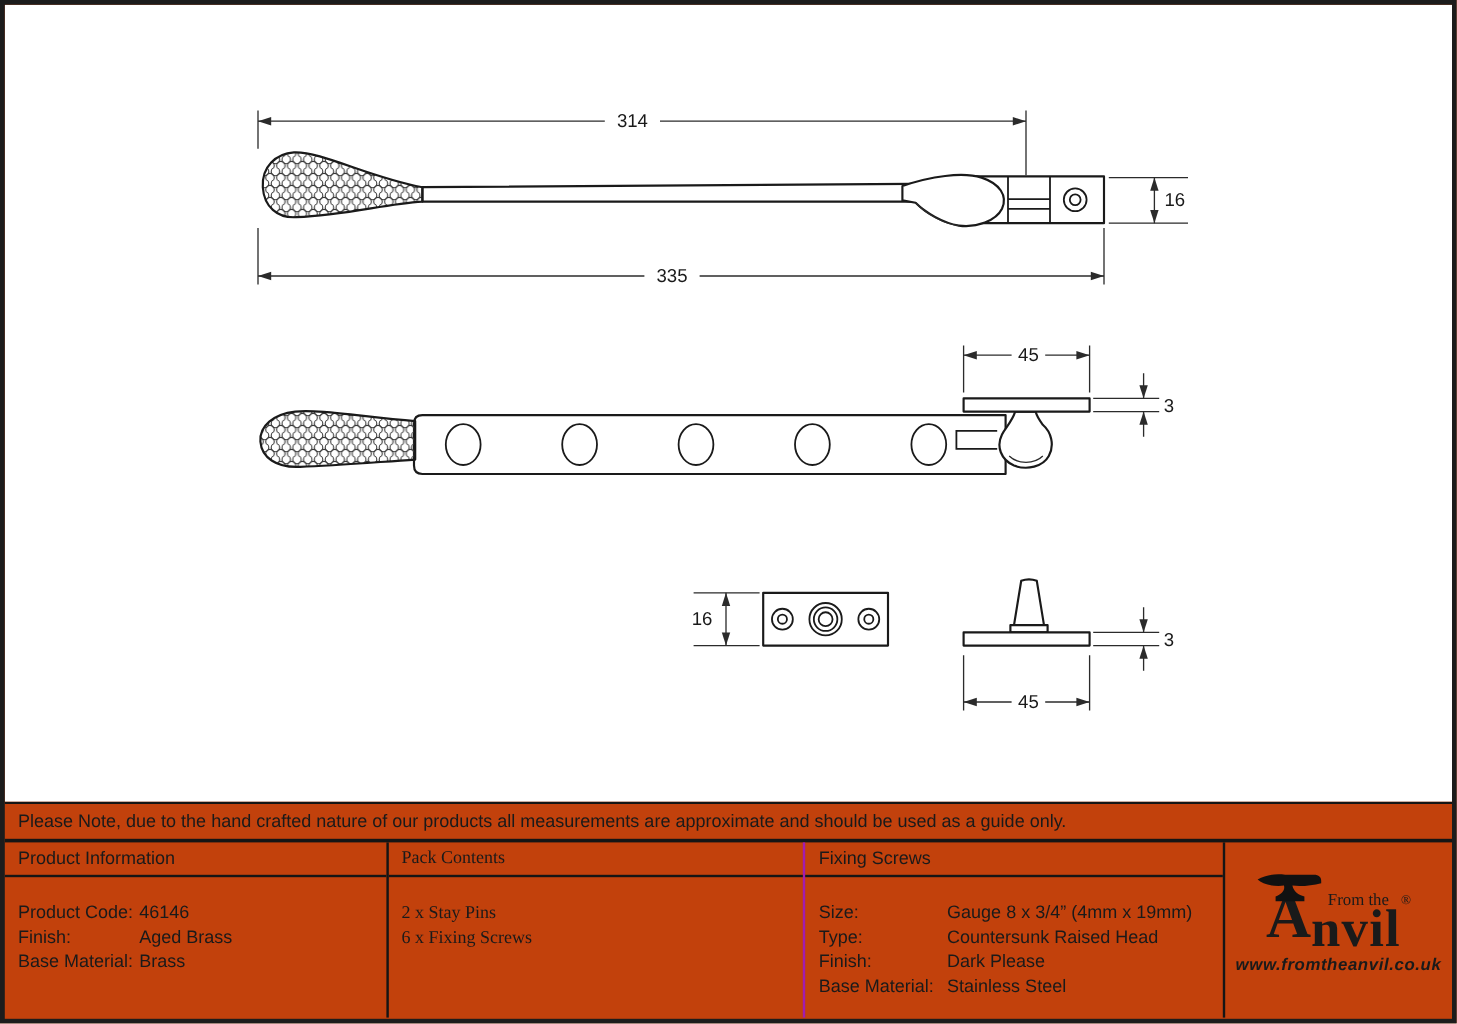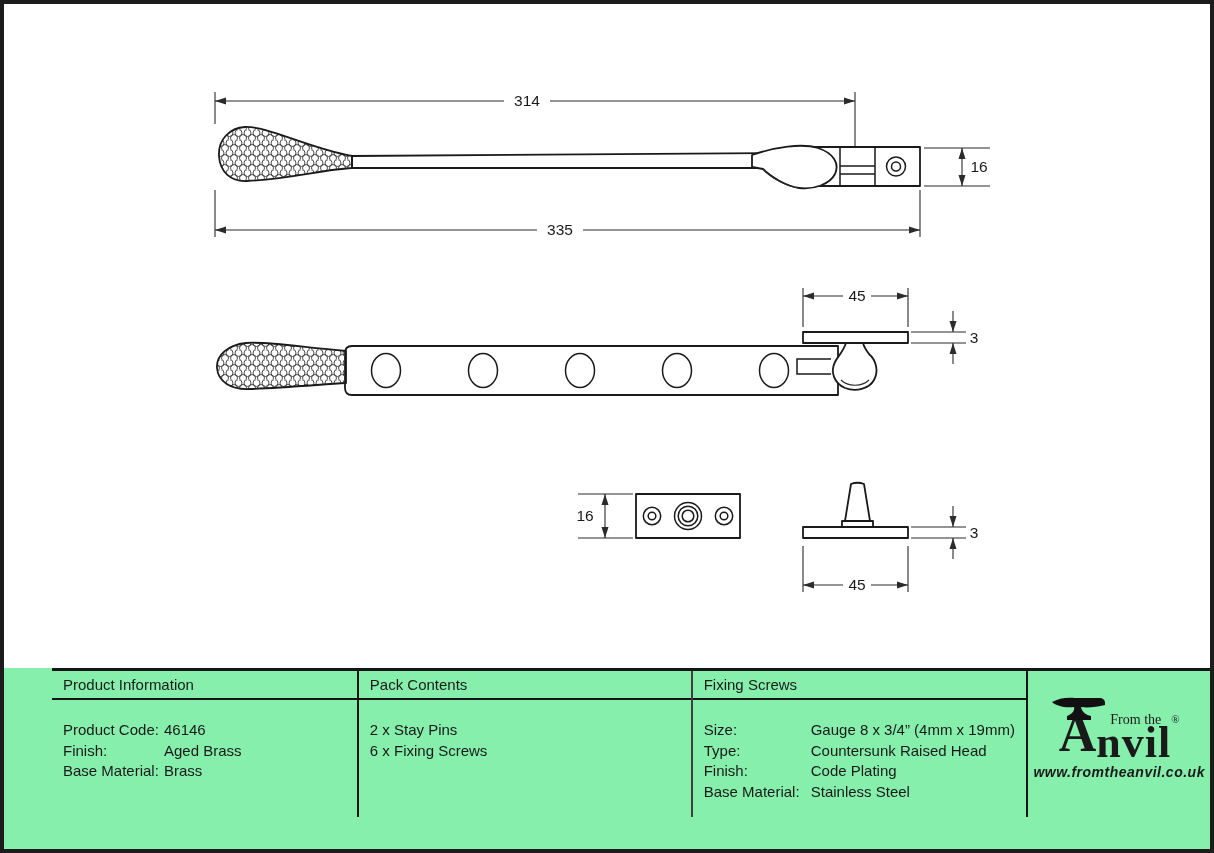--- a/index.html
+++ b/index.html
@@ -1,45 +1,44 @@
 <!DOCTYPE html>
 <html><head>
 <meta charset="utf-8">
 <style>
   * { margin:0; padding:0; box-sizing:border-box; }
   html,body { background:#e8e8e8; }
   .sheet {
     position:relative;
     width:1214px; height:853px;
-    background:#86efac;
+    background:#c2410c;
     border:4px solid #1c1c1c;
     font-family:"Liberation Sans", sans-serif;
     color:#1a1a1a;
     overflow:hidden;
   }
   .drawing-area { position:relative; width:1206px; height:664px; background:#fff; }
   .drawing-area svg { display:block; }
 
   .note-box {
     height:31px;
     border-top:2px solid #151515;
     display:flex; align-items:center;
     padding-left:11px;
     font-size:15px;
   }
 
   .spec-table {
     display:flex;
     border-top:3px solid #151515;
     height:149px;
-    margin-left:48px;
   }
   .col { height:100%; }
   .col-1 { width:351px; border-right:2px solid #151515; }
-  .col-2 { width:382px; border-right:2px solid #404040; }
+  .col-2 { width:382px; border-right:2px solid #a21caf;font-family:Liberation Serif, serif; }
   .col-3 { width:384px; border-right:2px solid #151515; }
   .col-4 { width:208px; display:flex; align-items:center; justify-content:center; }
   .col-header {
     height:29px;
     border-bottom:2px solid #151515;
     display:flex; align-items:center;
     padding-left:11px;
     font-size:15px;
   }
   .col-body { padding:20px 6px 0 11px; font-size:15px; line-height:20.5px; }
@@ -203,20 +202,23 @@
           <path class="dim" d="M 803,585 H 908"></path>
           <polygon class="ah" points="803,585 814,581.5 814,588.5"></polygon>
           <polygon class="ah" points="908,585 897,581.5 897,588.5"></polygon>
           <rect class="gap" x="843" y="576" width="28" height="17"></rect>
           <text class="dimtxt" x="857" y="590">45</text>
         </g>
       </g>
     </svg>
   </div>
 
+  <div class="note-box">
+    <span>Please Note, due to the hand crafted nature of our products all measurements are approximate and should be used as a guide only.</span>
+  </div>
 
   <div class="spec-table">
 
     <div class="col col-1">
       <div class="col-header">Product Information</div>
       <div class="col-body">
         <div class="kv">
           <span class="kv-label">Product Code:</span>
           <span class="kv-value">46146</span>
         </div>
@@ -245,21 +247,21 @@
         <div class="kv">
           <span class="kv-label">Size:</span>
           <span class="kv-value">Gauge 8 x 3/4” (4mm x 19mm)</span>
         </div>
         <div class="kv">
           <span class="kv-label">Type:</span>
           <span class="kv-value">Countersunk Raised Head</span>
         </div>
         <div class="kv">
           <span class="kv-label">Finish:</span>
-          <span class="kv-value">Code Plating</span>
+          <span class="kv-value">Dark Please</span>
         </div>
         <div class="kv">
           <span class="kv-label">Base Material:</span>
           <span class="kv-value">Stainless Steel</span>
         </div>
       </div>
     </div>
 
     <div class="col col-4">
       <div class="logo">

